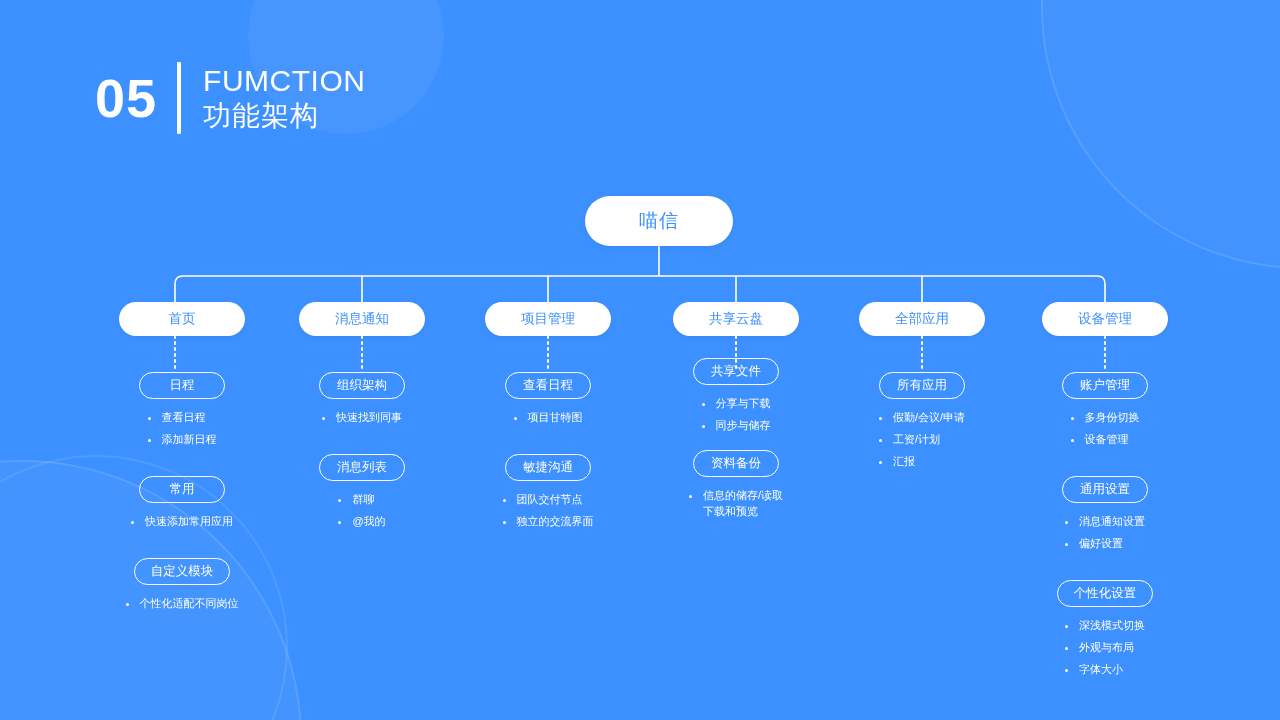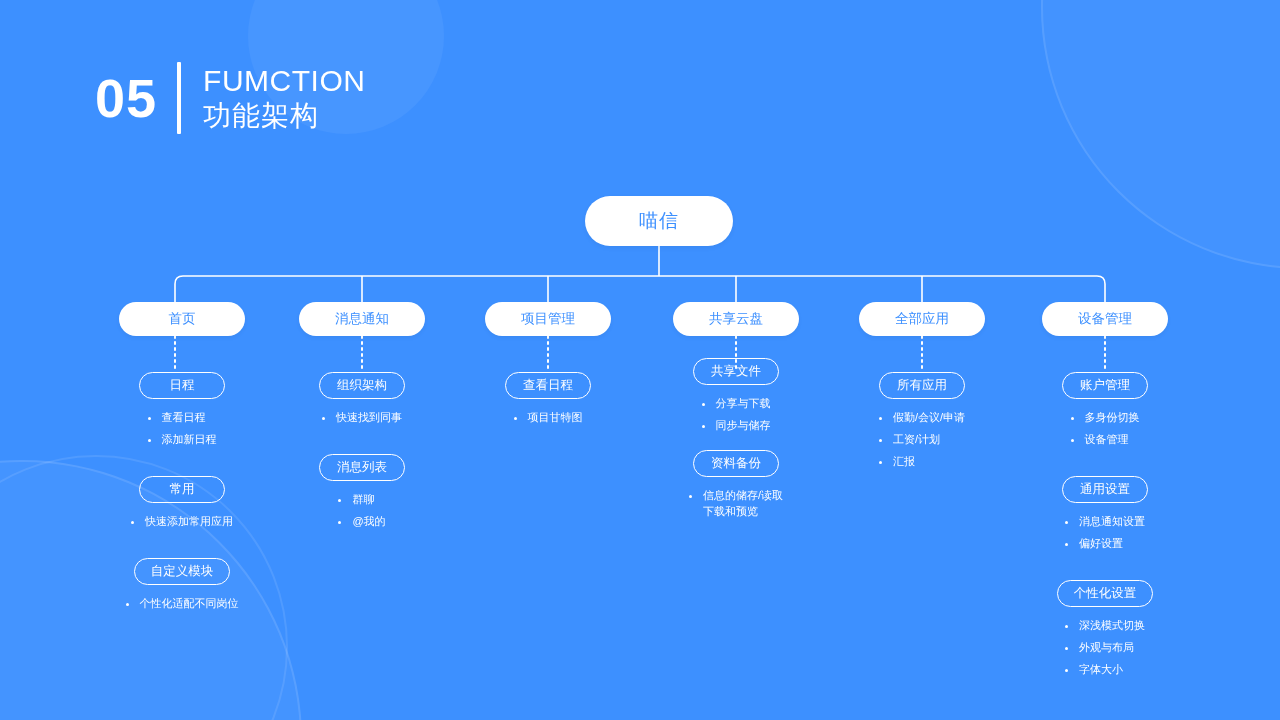--- a/index.html
+++ b/index.html
@@ -322,20 +322,35 @@
           <div class="node-secondary">
             <span class="node-secondary-label">查看日程</span>
           </div>
           <ul class="bullet-list">
             <li class="bullet-item">
               <span class="bullet-dot"></span>
               <span class="bullet-text">项目甘特图</span>
             </li>
           </ul>
         </div>
+        <div class="sub-block" style="margin-top: 22px;">
+          <div class="node-secondary">
+            <span class="node-secondary-label">敏捷沟通</span>
+          </div>
+          <ul class="bullet-list">
+            <li class="bullet-item">
+              <span class="bullet-dot"></span>
+              <span class="bullet-text">团队交付节点</span>
+            </li>
+            <li class="bullet-item">
+              <span class="bullet-dot"></span>
+              <span class="bullet-text">独立的交流界面</span>
+            </li>
+          </ul>
+        </div>
       </div>
       <div class="column" style="left: 736px;">
         <div class="node-primary">
           <span class="node-primary-label">共享云盘</span>
         </div>
         <div class="sub-block" style="margin-top: 22px;">
           <div class="node-secondary">
             <span class="node-secondary-label">共享文件</span>
           </div>
           <ul class="bullet-list">

